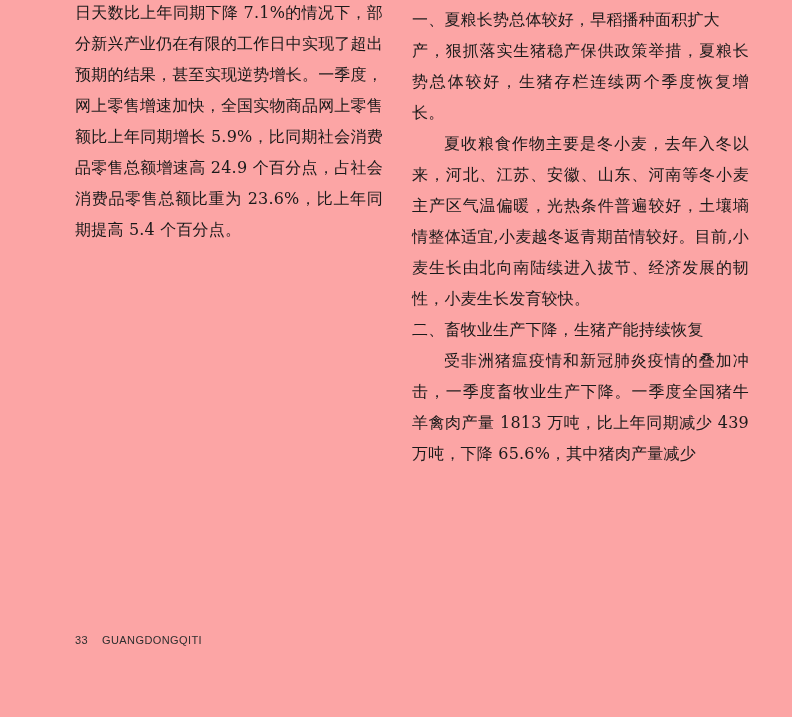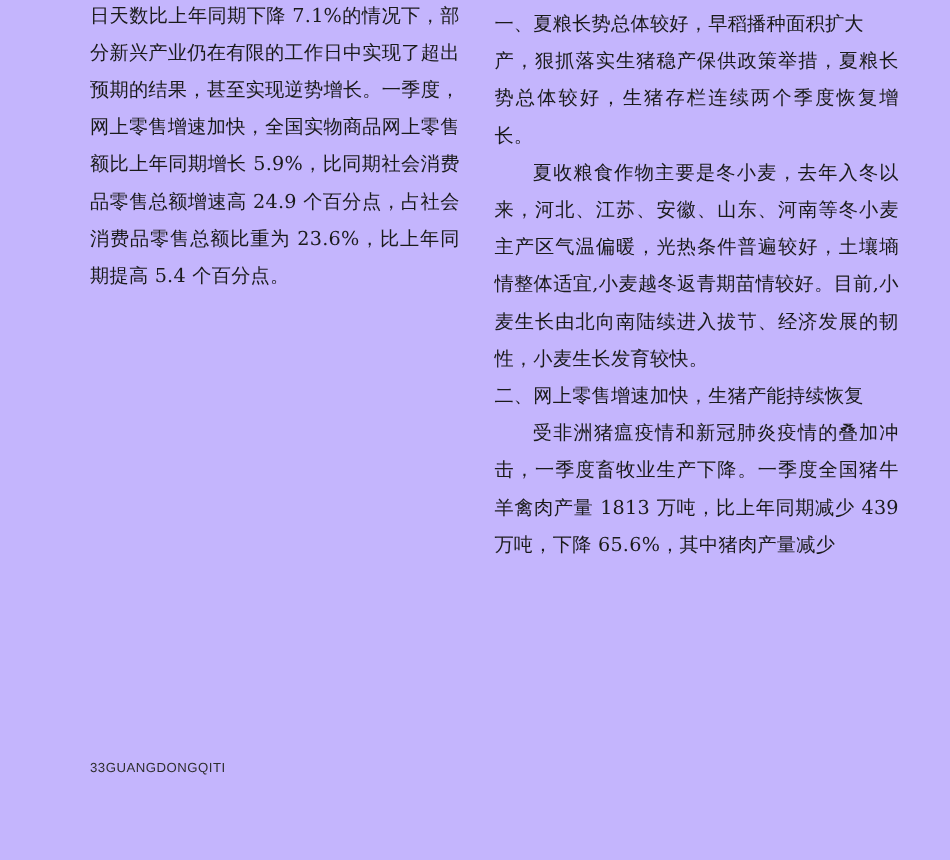--- a/index.html
+++ b/index.html
@@ -4,21 +4,21 @@
 <style>
   html, body {
     margin: 0;
     padding: 0;
     background: #ffffff;
   }
   .page {
     position: relative;
     width: 792px;
     height: 717px;
-    background: #c4b5fd;
+    background: #fca5a5;
     overflow: hidden;
     font-family: "DejaVu Serif", "Liberation Serif", serif;
   }
   .column {
     position: absolute;
     color: #1a1a1a;
   }
   .column-left {
     left: 75px;
     top: -3px;
@@ -44,37 +44,37 @@
   .footer {
     position: absolute;
     left: 75px;
     top: 634px;
     font-family: "Liberation Sans", "DejaVu Sans", sans-serif;
     font-size: 11px;
     color: #2e2e2e;
     letter-spacing: 0.4px;
   }
   .footer .journal {
-    margin-left: 0;
+    margin-left: 14px;
   }
 </style>
 </head>
 <body>
 
 <div class="page">
 
   <div class="column column-left">
     <p class="para">日天数比上年同期下降 7.1%的情况下，部分新兴产业仍在有限的工作日中实现了超出预期的结果，甚至实现逆势增长。一季度，网上零售增速加快，全国实物商品网上零售额比上年同期增长 5.9%，比同期社会消费品零售总额增速高 24.9 个百分点，占社会消费品零售总额比重为 23.6%，比上年同期提高 5.4 个百分点。</p>
   </div>
 
   <div class="column column-right">
     <p class="para">一、夏粮长势总体较好，早稻播种面积扩大</p>
     <p class="para">产，狠抓落实生猪稳产保供政策举措，夏粮长势总体较好，生猪存栏连续两个季度恢复增长。</p>
     <p class="para indent">夏收粮食作物主要是冬小麦，去年入冬以来，河北、江苏、安徽、山东、河南等冬小麦主产区气温偏暖，光热条件普遍较好，土壤墒情整体适宜,小麦越冬返青期苗情较好。目前,小麦生长由北向南陆续进入拔节、经济发展的韧性，小麦生长发育较快。</p>
-    <p class="para">二、网上零售增速加快，生猪产能持续恢复</p>
+    <p class="para">二、畜牧业生产下降，生猪产能持续恢复</p>
     <p class="para indent">受非洲猪瘟疫情和新冠肺炎疫情的叠加冲击，一季度畜牧业生产下降。一季度全国猪牛羊禽肉产量 1813 万吨，比上年同期减少 439 万吨，下降 65.6%，其中猪肉产量减少</p>
   </div>
 
   <div class="footer">
     <span class="pagenum">33</span><span class="journal">GUANGDONGQITI</span>
   </div>
 
 </div>
 
 </body></html>

